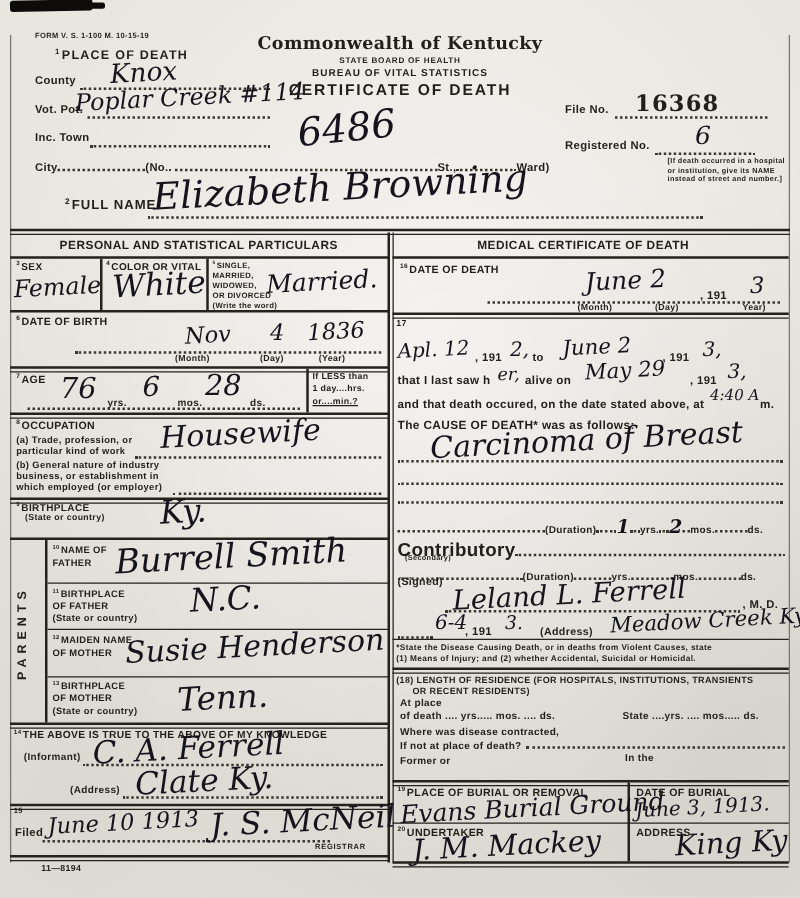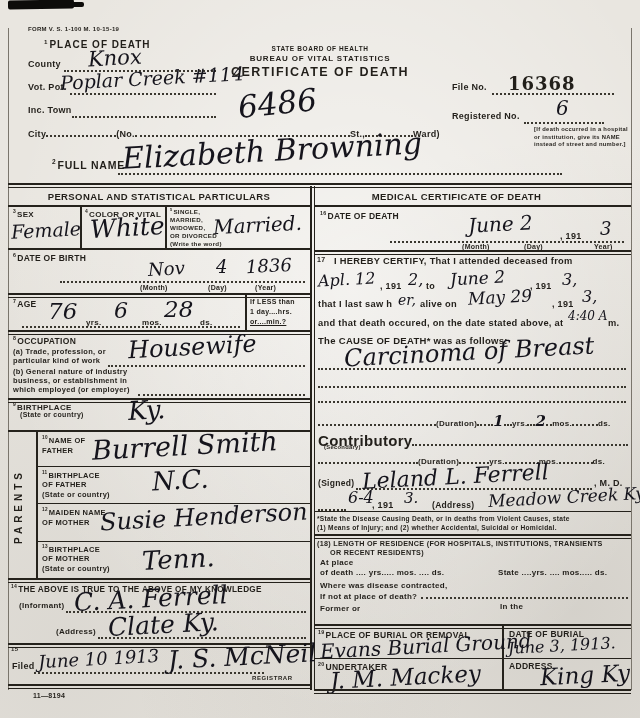--- a/index.html
+++ b/index.html
@@ -58,20 +58,21 @@
   <div class="pf" style="left:28px;top:128px;font-size:9px;width:500px;display:flex;align-items:baseline;">
     <span>City</span>
       <span class="lead" style="width:70px;"></span>
     <span>(No.</span>
       <span class="lead" style="width:215px;"></span>
     <span>St.,</span>
       <span class="lead" style="width:48px;"></span>
     <span>Ward)</span>
   </div>
 
+  <div class="pf serifb ctr" style="left:200px;top:27px;width:240px;font-size:14px;font-weight:700;">Commonwealth of Kentucky</div>
   <div class="pf ctr" style="left:200px;top:45px;width:240px;font-size:6.5px;letter-spacing:.6px;">STATE BOARD OF HEALTH</div>
   <div class="pf ctr" style="left:200px;top:54px;width:240px;font-size:8px;letter-spacing:.8px;">BUREAU OF VITAL STATISTICS</div>
   <div class="pf ctr" style="left:200px;top:65px;width:240px;font-size:12.5px;letter-spacing:1.5px;">CERTIFICATE  OF  DEATH</div>
 
   <div class="hf rot2" style="left:238px;top:88px;font-size:31px;">6486</div>
 
   <div class="pf" style="left:452px;top:82px;font-size:9px;">File No.</div>
   <div class="leadA" style="left:492px;top:82px;width:122px;height:11px;"></div>
   <div class="pf serifb" style="left:508px;top:73px;font-size:18px;letter-spacing:1px;">16368</div>
 
@@ -201,37 +202,36 @@
 
   <div class="pf" style="left:11px;top:646px;font-size:6px;">15</div>
   <div class="pf" style="left:12px;top:661px;font-size:9px;">Filed</div>
   <div class="leadA" style="left:34px;top:661px;width:230px;height:11px;"></div>
   <div class="hf rot" style="left:38px;top:650px;font-size:18px;">June 10 1913</div>
   <div class="hf rot" style="left:168px;top:644px;font-size:25px;">J. S. McNeil</div>
   <div class="pf" style="left:252px;top:675px;font-size:6px;letter-spacing:.6px;">REGISTRAR</div>
   <div class="drule" style="left:8px;top:684px;width:303px;"></div>
   <div class="pf" style="left:33px;top:692px;font-size:7px;">11—8194</div>
 
-  <div class="pf ctr" style="left:311px;top:191px;width:291px;font-size:9.5px;letter-spacing:.4px;text-align:center;">MEDICAL CERTIFICATE OF DEATH</div>
+  <div class="pf ctr" style="left:321px;top:191px;width:291px;font-size:9.5px;letter-spacing:.4px;text-align:center;">MEDICAL CERTIFICATE OF DEATH</div>
   <div class="rule" style="left:314px;top:205px;width:317px;height:2px;"></div>
 
   <div class="pf" style="left:320px;top:210px;font-size:8.5px;">
     <span class="sup">16</span><span>DATE OF DEATH</span>
   </div>
   <div class="leadA" style="left:390px;top:230px;width:234px;height:11px;"></div>
   <div class="hf rot" style="left:468px;top:214px;font-size:20px;">June 2</div>
   <div class="pf" style="left:560px;top:231px;font-size:9px;">, 191</div>
   <div class="hf" style="left:600px;top:220px;font-size:18px;">3</div>
   <div class="pf" style="left:462px;top:243px;font-size:7px;">(Month)</div>
   <div class="pf" style="left:524px;top:243px;font-size:7px;">(Day)</div>
   <div class="pf" style="left:594px;top:243px;font-size:7px;">Year)</div>
   <div class="drule" style="left:314px;top:250px;width:317px;"></div>
 
   <div class="pf" style="left:317px;top:256px;font-size:7px;">17</div>
-  <div class="pf" style="left:334px;top:256px;font-size:9.3px;">I HEREBY CERTIFY, That I attended deceased from</div>
 
   <div class="hf rot" style="left:318px;top:272px;font-size:16px;">Apl. 12</div>
   <div class="pf" style="left:380px;top:281px;font-size:9px;">, 191</div>
   <div class="hf" style="left:408px;top:272px;font-size:16px;">2,</div>
   <div class="pf" style="left:426px;top:281px;font-size:9px;">to</div>
   <div class="hf rot" style="left:450px;top:270px;font-size:17px;">June 2</div>
   <div class="pf" style="left:530px;top:281px;font-size:9px;">, 191</div>
   <div class="hf" style="left:562px;top:272px;font-size:16px;">3,</div>
 
   <div class="pf" style="left:318px;top:299px;font-size:9.3px;">that I last saw h</div>
@@ -274,21 +274,21 @@
     <span class="lead" style="width:100px;"></span>
     <span>(Duration)</span>
     <span class="lead" style="width:30px;"></span>
     <span>yrs.</span>
     <span class="lead" style="width:34px;"></span>
     <span>mos.</span>
     <span class="lead" style="width:34px;"></span>
     <span>ds.</span>
   </div>
 
-  <div class="pf" style="left:318px;top:478px;font-size:8.5px;">(Signed)</div>
+  <div class="pf" style="left:318px;top:460px;font-size:8.5px;">(Signed)</div>
   <div class="leadA" style="left:356px;top:477px;width:236px;height:11px;"></div>
   <div class="hf rot" style="left:362px;top:466px;font-size:22px;">Leland L. Ferrell</div>
   <div class="pf" style="left:594px;top:478px;font-size:9px;">, M. D.</div>
 
   <div class="leadA" style="left:318px;top:498px;width:28px;height:11px;"></div>
   <div class="hf" style="left:348px;top:490px;font-size:16px;">6-4</div>
   <div class="pf" style="left:372px;top:500px;font-size:9px;">, 191</div>
   <div class="hf" style="left:404px;top:491px;font-size:15px;">3.</div>
   <div class="pf" style="left:432px;top:500px;font-size:8.5px;">(Address)</div>
   <div class="hf rot" style="left:488px;top:489px;font-size:17px;">Meadow Creek Ky</div>

